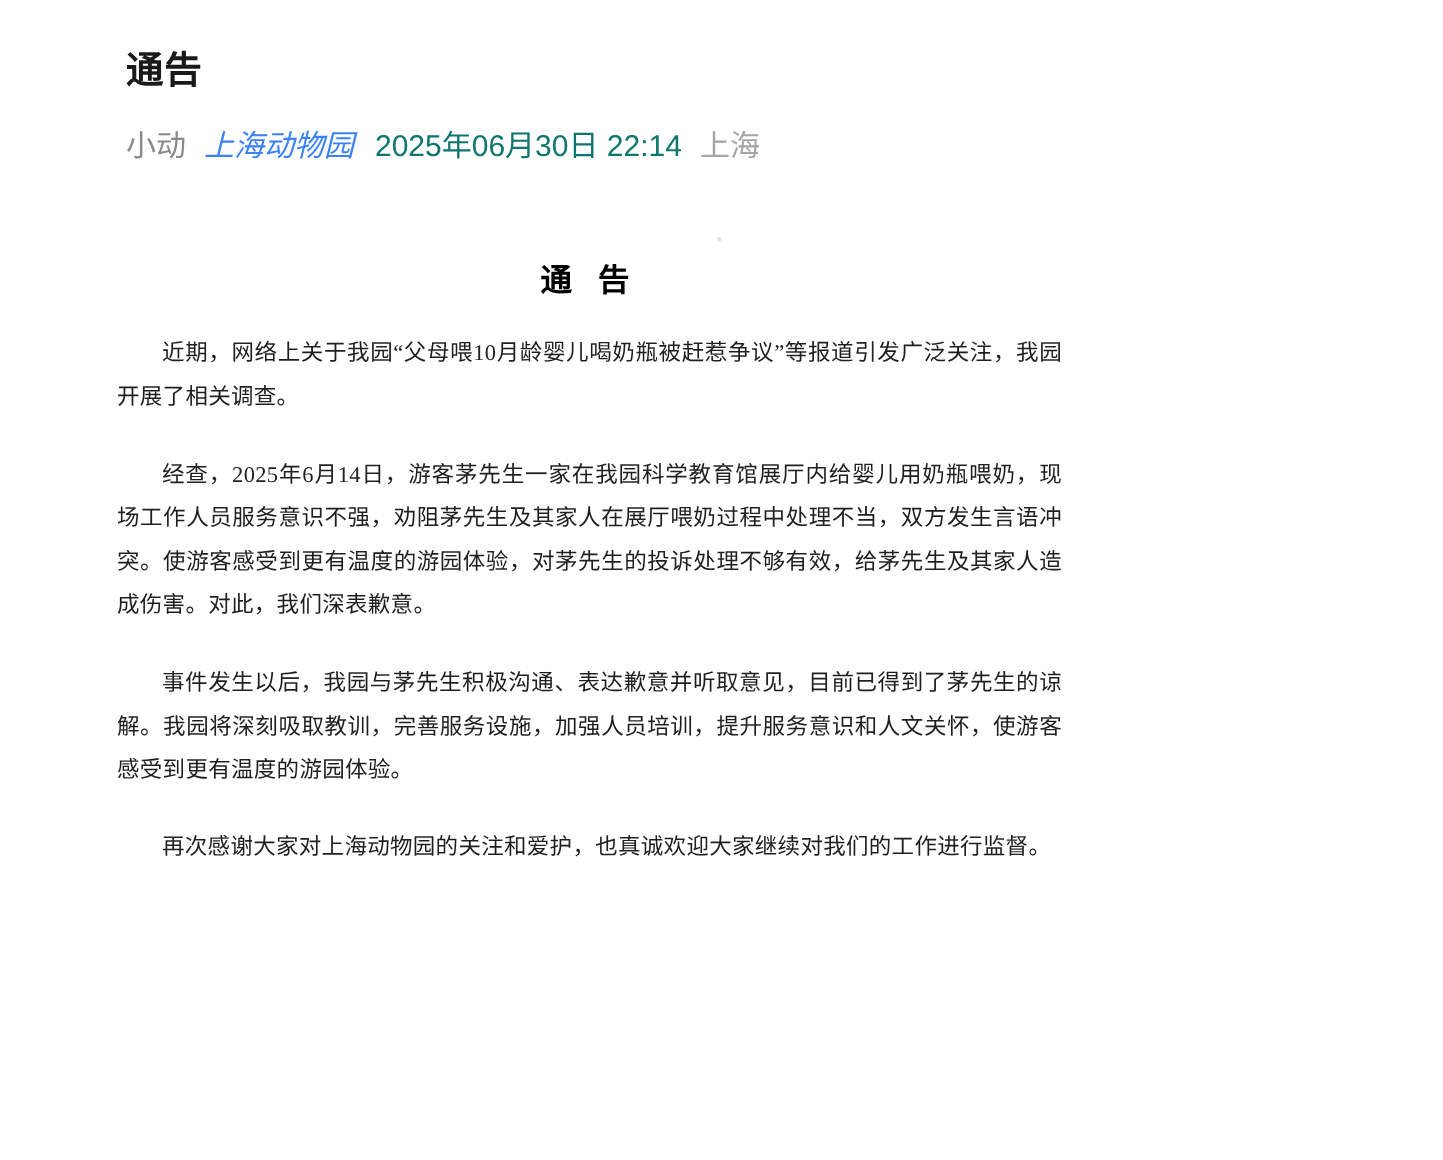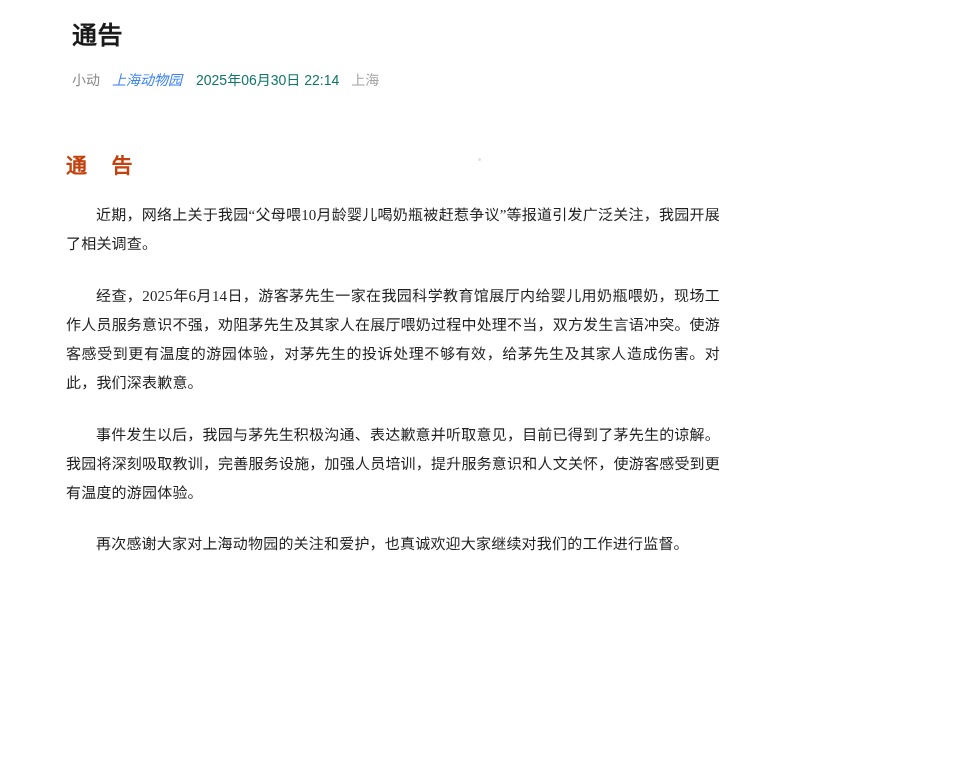--- a/index.html
+++ b/index.html
@@ -12,40 +12,40 @@
     width: 962px;
     height: 773px;
     font-family: "Liberation Sans", "DejaVu Sans", sans-serif;
     color: #222222;
     overflow: hidden;
   }
   .page {
     width: 786px;
     height: 773px;
     box-sizing: border-box;
-    padding: 4px;
+    padding: 16px;
     position: relative;
   }
   .article-header {
     padding: 14px 60px 0 68px;
   }
   .article-title {
     font-size: 25px;
     font-weight: bold;
     color: #1a1a1a;
     letter-spacing: 0.5px;
     margin: 0;
     line-height: 1.4;
   }
   .meta-row {
     margin-top: 16px;
     display: flex;
     align-items: center;
     flex-wrap: wrap;
-    font-size: 14px;
+    font-size: 20px;
     color: #9a9a9a;
   }
   .meta-author {
     color: #8a8a8a;
     margin-right: 12px;
   }
   .meta-source {
     color: #3b82f6;
     margin-right: 14px;
     font-style: italic;
@@ -55,27 +55,27 @@
     margin-right: 12px;
   }
   .meta-location {
     color: #a5a5a5;
   }
   .article-body {
     padding: 0 62px 0 62px;
     margin-top: 60px;
   }
   .doc-heading {
-    text-align: left;
+    text-align: center;
     font-size: 21px;
     font-weight: bold;
-    color: #c2410c;
+    color: #000000;
     letter-spacing: 6px;
     margin: 0 0 10px 0;
-    font-family: Liberation Mono, monospace;
+    font-family: Liberation Serif, serif;
   }
   .doc-para {
     font-size: 15px;
     line-height: 1.95;
     color: #1f1f1f;
     margin: 22px 0 0 0;
     text-indent: 2em;
     text-align: justify;
     font-family: "Liberation Serif", "DejaVu Serif", serif;
     letter-spacing: 0.2px;

